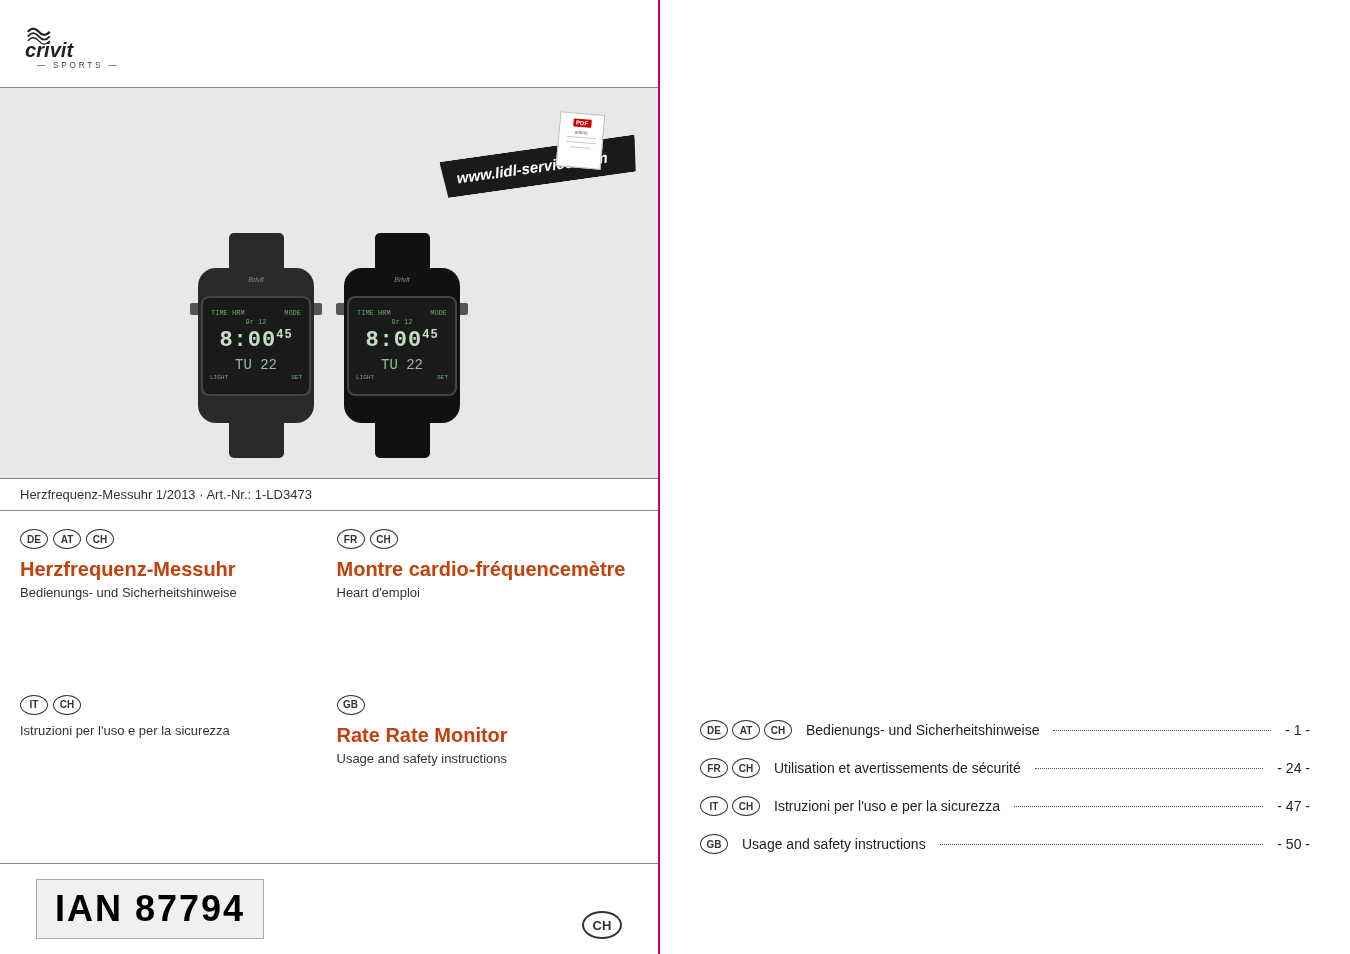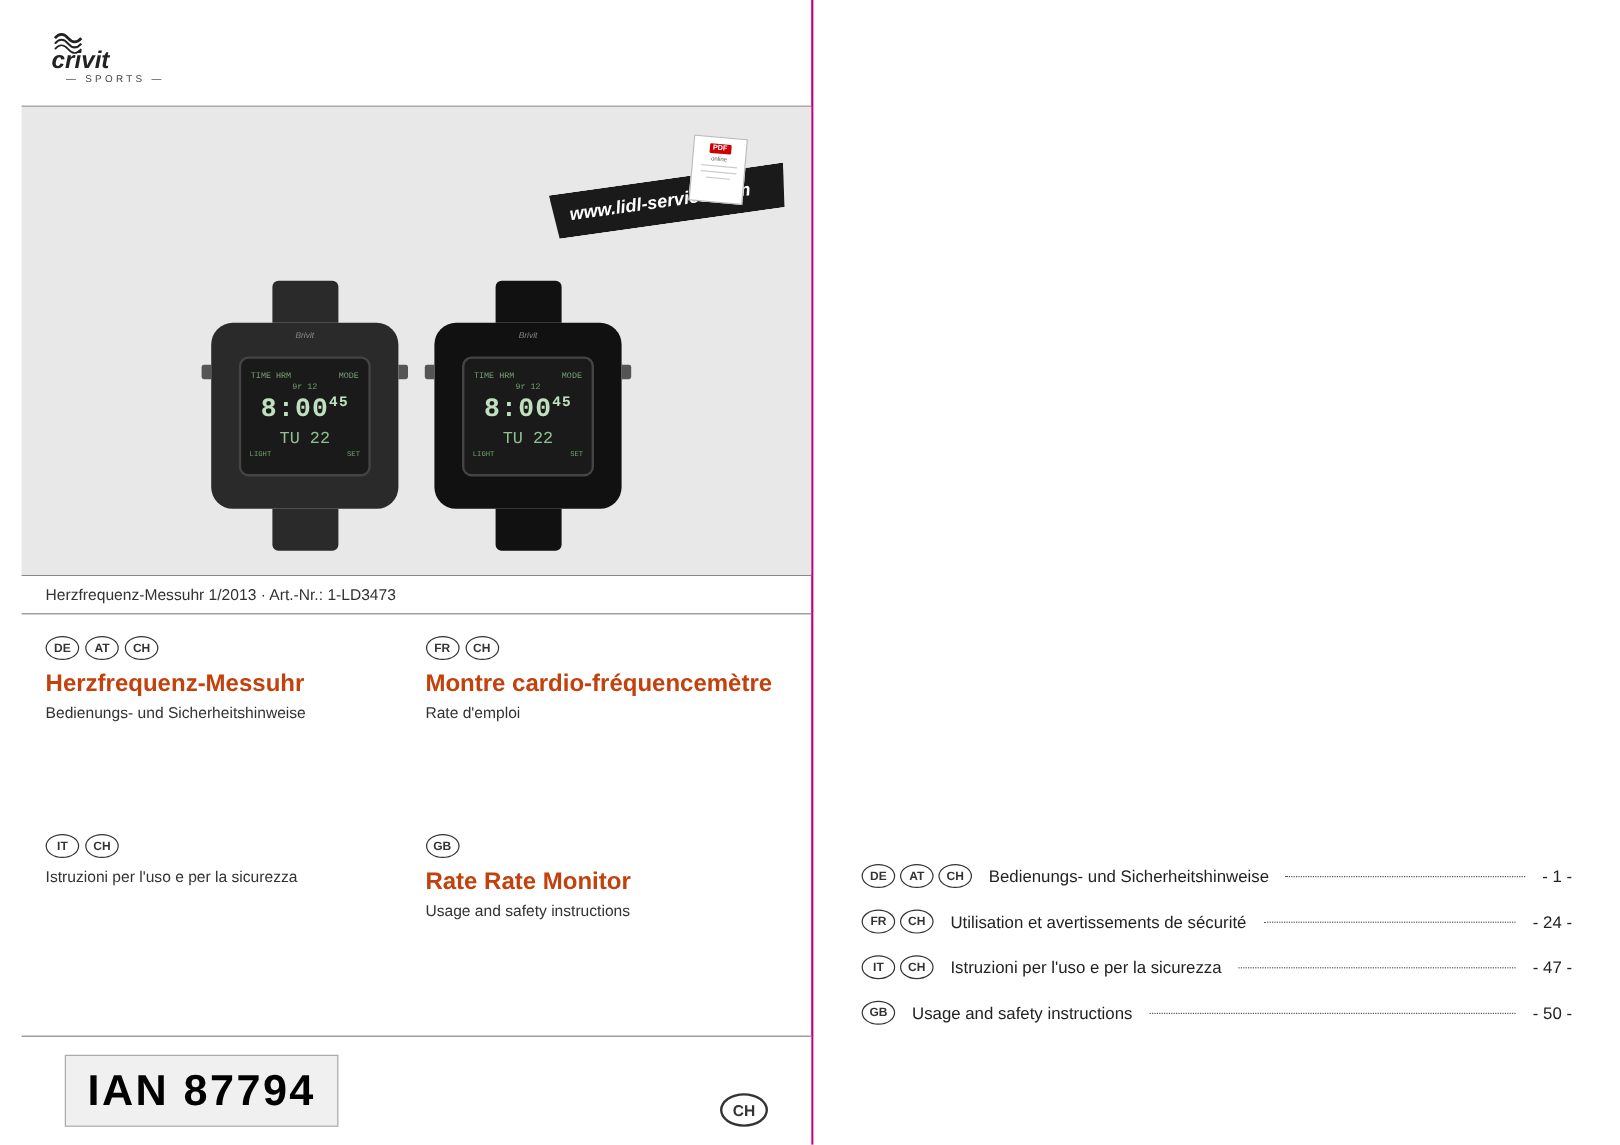--- a/index.html
+++ b/index.html
@@ -13,21 +13,20 @@
     }
 
     
     .left-panel {
       width: 660px;
       min-width: 660px;
       border-right: 2px solid #c0007a;
       display: flex;
       flex-direction: column;
       background: #fff;
-      margin-left: 18px;
     }
 
     .logo-area {
       padding: 18px 20px 10px 20px;
       border-bottom: 1.5px solid #888;
     }
 
     .crivit-logo {
       display: inline-block;
     }
@@ -53,21 +52,21 @@
       align-items: flex-end;
       justify-content: center;
       gap: 30px;
       padding: 20px;
       position: relative;
       width: 100%;
       height: 100%;
     }
 
     .watch-body {
-      width: 156px;
+      width: 116px;
       height: 155px;
       border-radius: 18px;
       position: relative;
       display: flex;
       align-items: center;
       justify-content: center;
     }
 
     .watch-body.dark { background: #2a2a2a; }
     .watch-body.black { background: #111; }
@@ -402,21 +401,21 @@
       <div class="section-title">Herzfrequenz-Messuhr</div>
       <div class="section-subtitle">Bedienungs- und Sicherheitshinweise</div>
     </div>
 
     <div class="lang-section">
       <div class="lang-badges">
         <span class="lang-badge">FR</span>
         <span class="lang-badge">CH</span>
       </div>
       <div class="section-title">Montre cardio-fréquencemètre</div>
-      <div class="section-subtitle">Rate d'emploi</div>
+      <div class="section-subtitle">Heart d'emploi</div>
     </div>
 
     <div class="lang-section">
       <div class="lang-badges">
         <span class="lang-badge">IT</span>
         <span class="lang-badge">CH</span>
       </div>
       <div class="section-subtitle">Istruzioni per l'uso e per la sicurezza</div>
     </div>
 

